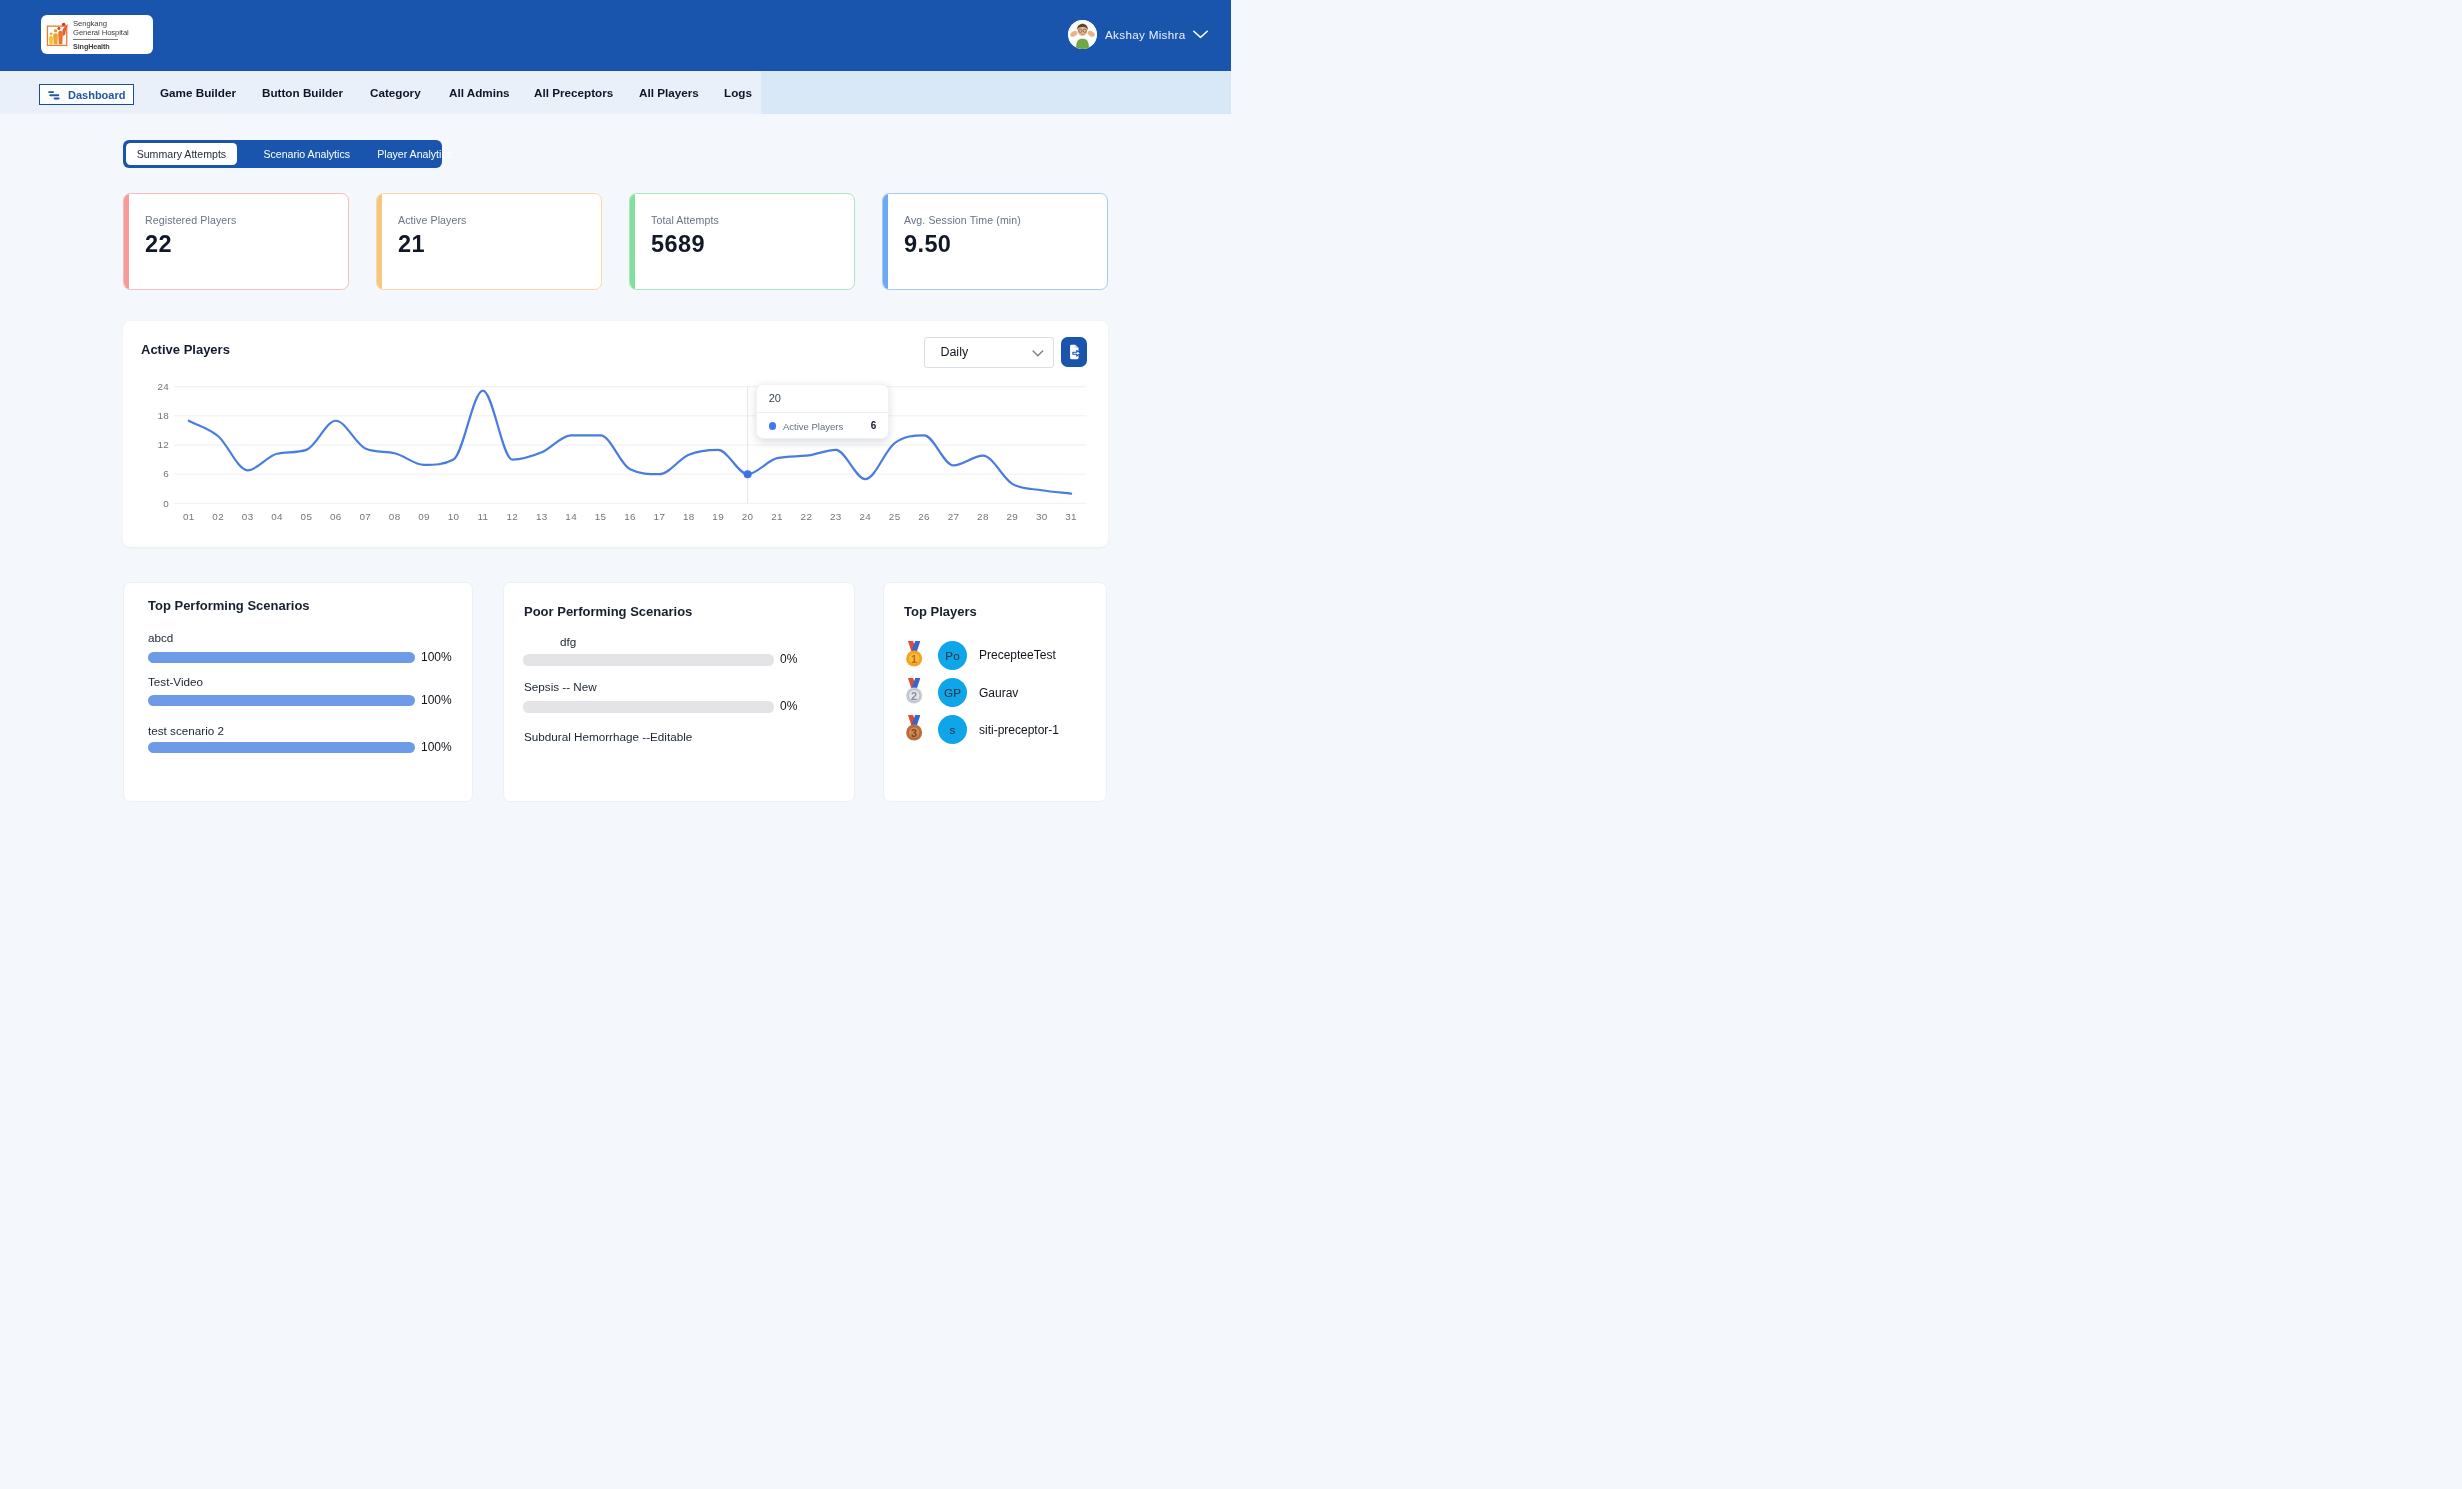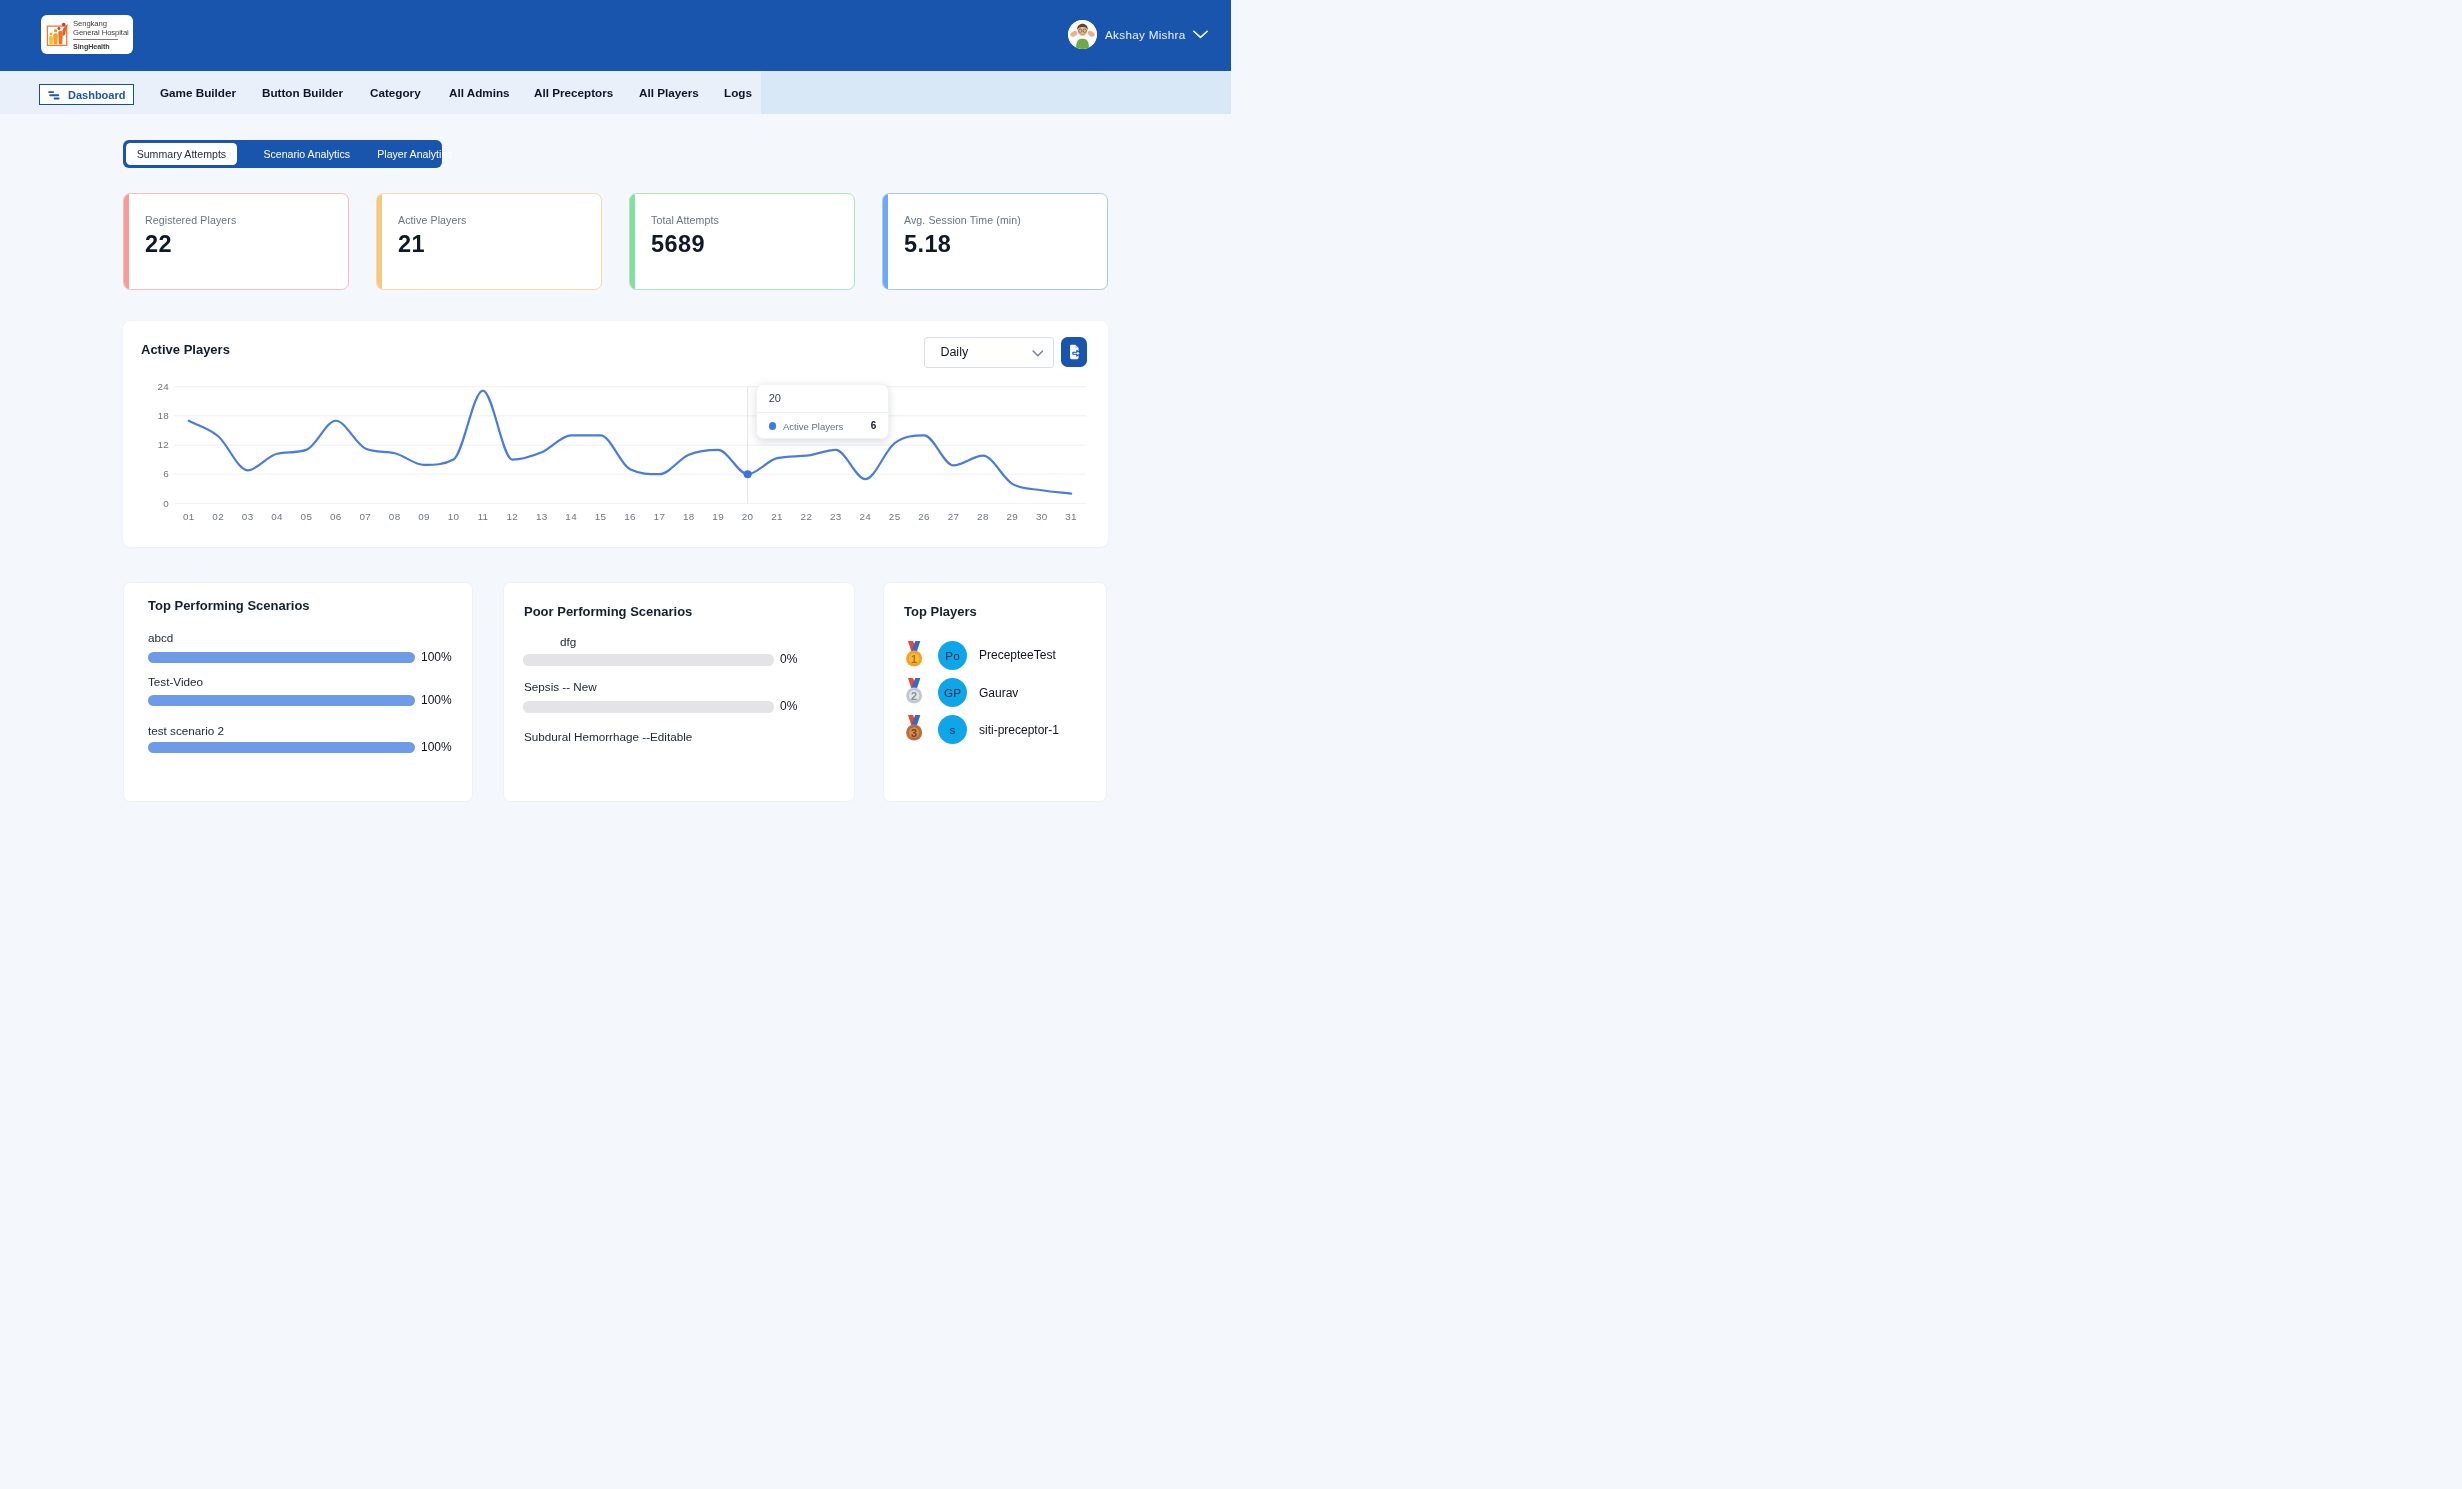--- a/index.html
+++ b/index.html
@@ -1,20 +1,20 @@
 <!DOCTYPE html>
 <html style="font-size:11.7px"><head>
 <meta charset="utf-8">
 <style>
 * { margin:0; padding:0; box-sizing:border-box; }
 html,body { width:1231px; height:745px; overflow:hidden; font-family:"Liberation Sans",sans-serif; background:#f4f7fb; }
 .abs { position:absolute; }
 
 #header { position:absolute; left:0; top:0; width:1231px; height:71px; background:#1954ad; }
-#logocard { position:absolute; left:41px; top:15.4px; width:92px; height:39px; background:#fff; border-radius:5.9px;text-decoration:underline; }
+#logocard { position:absolute; left:41px; top:15.4px; width:112px; height:39px; background:#fff; border-radius:5.9px;text-decoration:underline; }
 #logotext { position:absolute; left:32px; top:5.1px; color:#3d3d3f; }
 #logotext .l1 { font-size:7.7px; line-height:8.4px; letter-spacing:-0.1px; }
 #logotext .rule { height:0.7px; background:#77797c; margin-top:1.8px; width:45px; }
 #logotext .l2 { font-size:7.2px; font-weight:700; margin-top:1.8px; letter-spacing:-0.1px; }
 #avatar { position:absolute; left:1068px; top:20px; width:29px; height:29px; border-radius:50%; background:#f6f8fb; overflow:hidden; }
 #uname { position:absolute; left:1105px; top:28px; color:#eef3fb; font-size:11.7px; letter-spacing:0.3px; }
 
 #nav { position:absolute; left:0; top:71px; width:1231px; height:43px; background:#d9e8f7; }
 #navmenu { position:absolute; left:0; top:0; width:761px; height:43px; background:#e9f0fa; }
 .pill { position:absolute; left:39px; top:84px; width:95px; height:20.5px; border:1.5px solid #1c4d92; border-radius:0; background:#fdfefe; color:#2256a6; font-size:12.5px; font-weight:700; line-height:17.6px; }
@@ -126,21 +126,21 @@
   <div class="num">21</div>
 </div>
 <div class="stat" style="left:629px;border:0.7px solid #a9e6bb;">
   <div class="bar" style="background:#82df9e;"></div>
   <div class="lbl">Total Attempts</div>
   <div class="num">5689</div>
 </div>
 <div class="stat" style="left:882px;border:0.7px solid #a6c8f4;">
   <div class="bar" style="background:#6fa9f1;"></div>
   <div class="lbl">Avg. Session Time (min)</div>
-  <div class="num">5.18</div>
+  <div class="num">9.50</div>
 </div>
 <div id="chartcard"></div>
 <div id="charttitle">Active Players</div>
 <div id="select">
   <span>Daily</span>
   <svg class="abs" style="left:107px;top:11.7px" width="11.7" height="7.3" viewBox="0 0 16 10">
     <polyline points="1.5,1.5 8,8 14.5,1.5" fill="none" stroke="#7a828e" stroke-width="2" stroke-linecap="round" stroke-linejoin="round"></polyline>
   </svg>
 </div>
 <div id="exportbtn">

